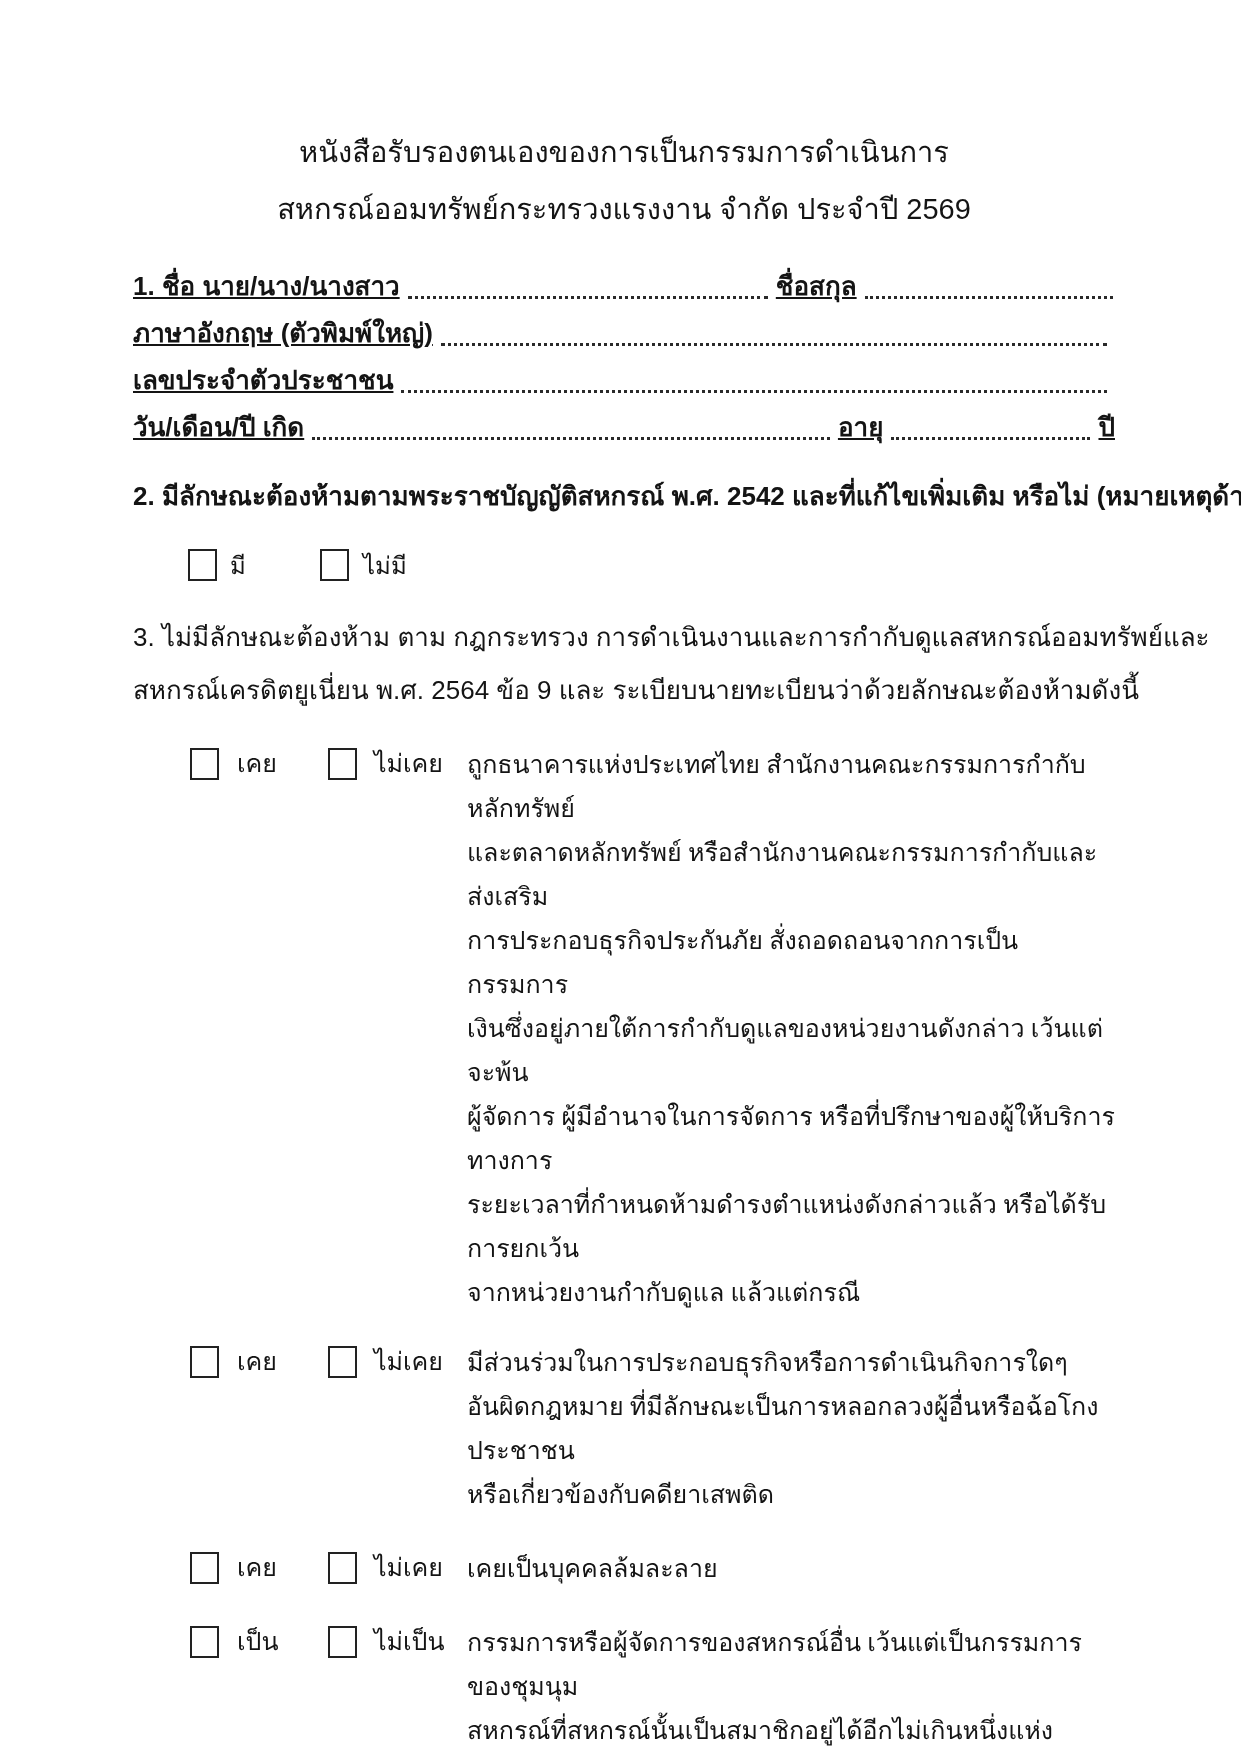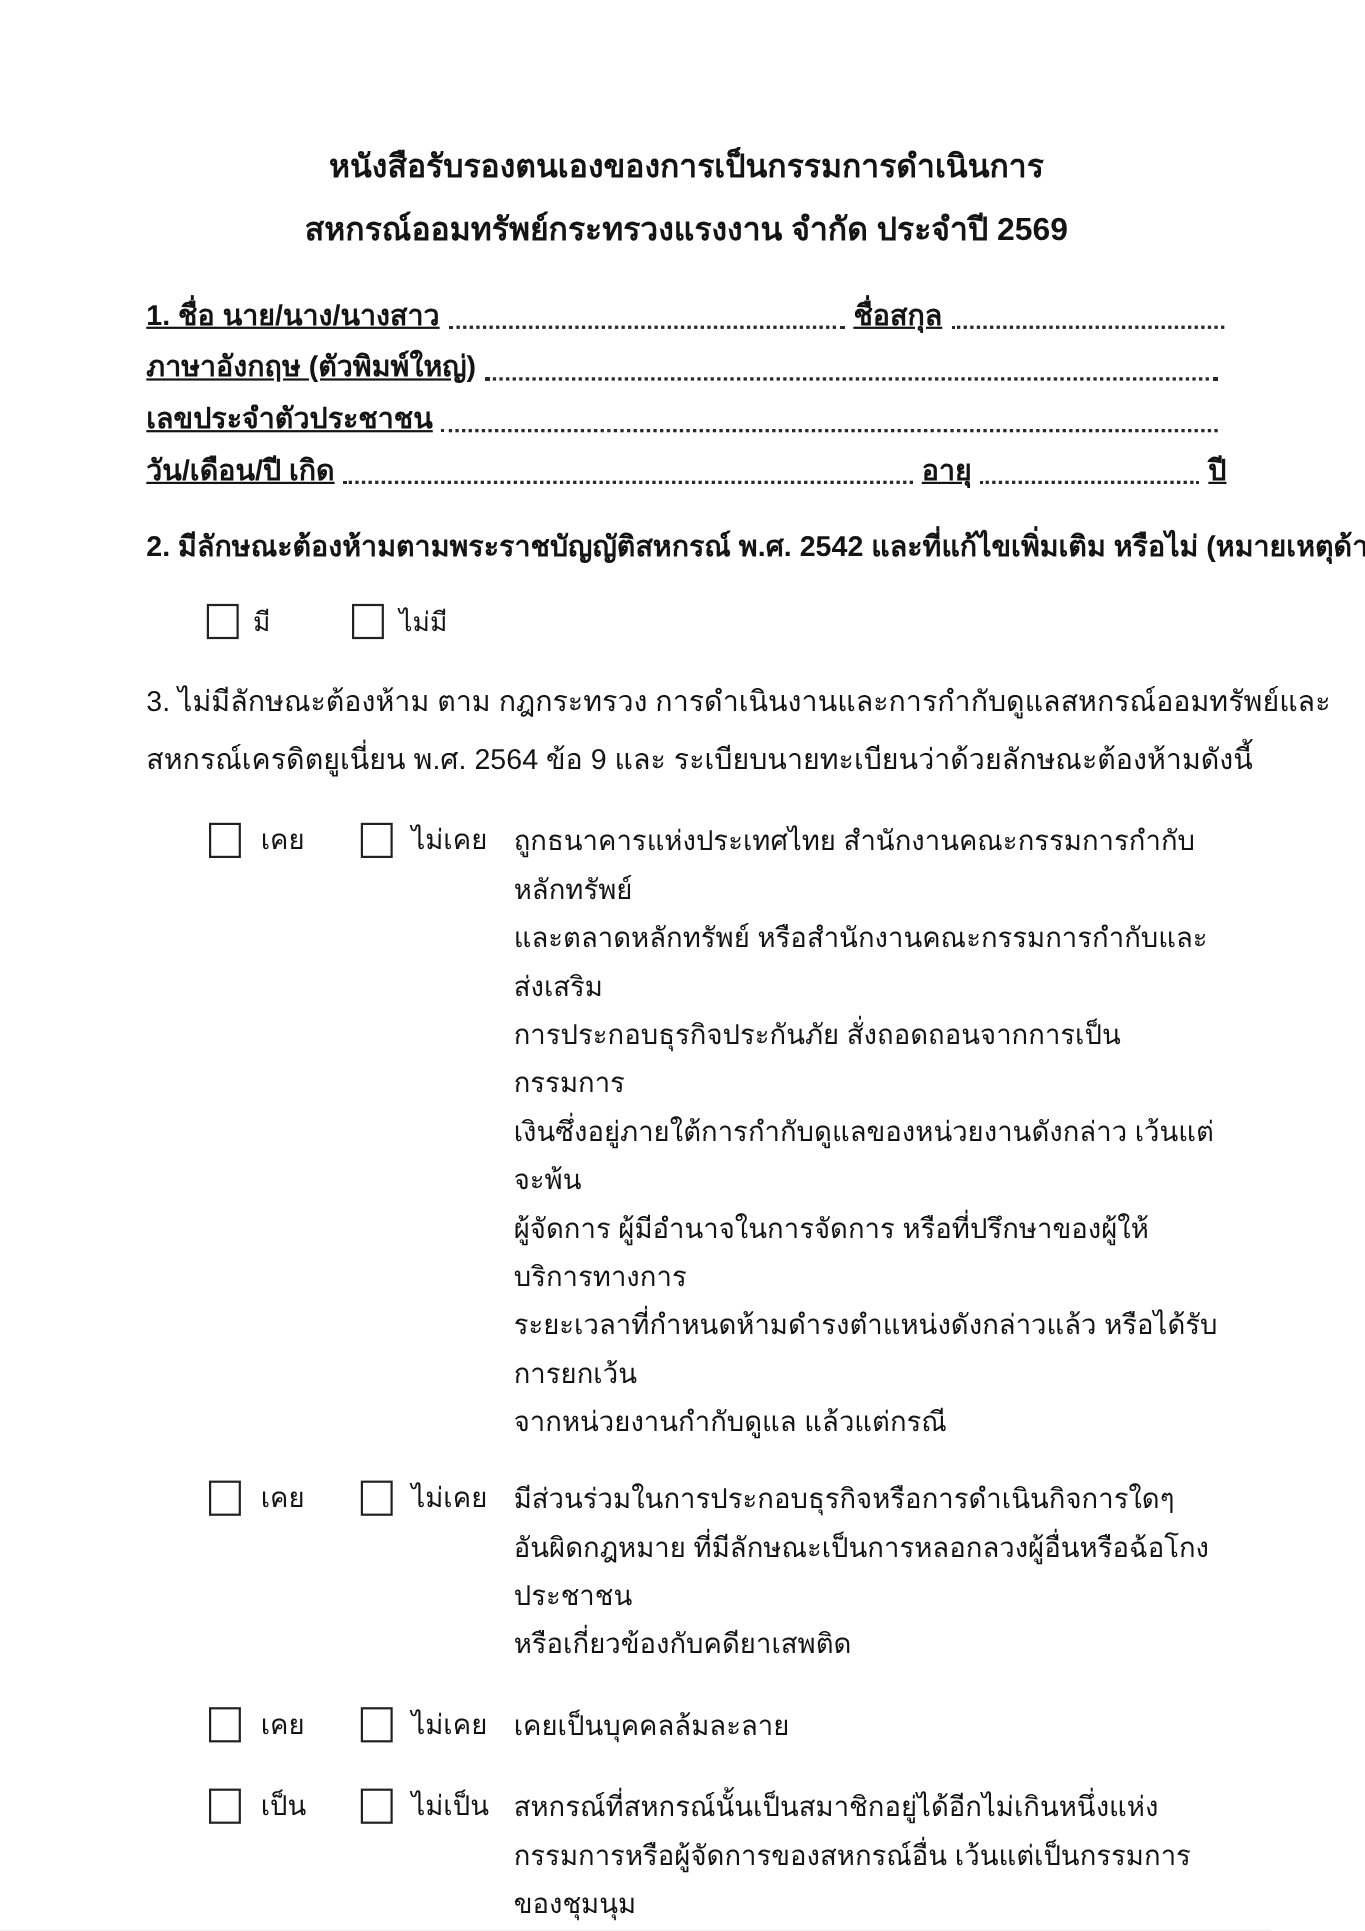--- a/index.html
+++ b/index.html
@@ -2,21 +2,21 @@
 <html><head>
 <meta charset="utf-8">
 <style>
   html,body { margin:0; padding:0; background:#e8e8e8; }
   .page {
     width:1241px; height:1755px; background:#ffffff; color:#141414;
     font-family:"Liberation Sans", sans-serif;
     padding:130px 126px 0 133px; box-sizing:border-box;
     position:relative; margin:0 auto;
   }
-  .doc-title { text-align:center; font-weight:bold; font-size:29px; line-height:44px; }
+  .doc-title { text-align:center; font-weight:normal; font-size:29px; line-height:44px; }
   .doc-title.second { margin-top:13px; }
 
   .fill-row { display:flex; align-items:flex-end; height:47px; font-weight:bold; font-size:26px; white-space:nowrap;text-decoration:underline; }
   .fill-row.first { margin-top:28px; }
   .lbl { white-space:nowrap; }
   .dots { border-bottom:3px dotted #2a2a2a; height:10px; margin:0 8px 7px 8px; min-width:40px; }
   .grow { flex:1; }
   .d-a { flex:1.45; }
   .d-b { flex:1; margin-right:2px; }
   .d-c { flex:2.6; }
@@ -26,21 +26,21 @@
   .sec-heading { font-weight:bold; font-size:26px; line-height:46px; margin-top:26px; white-space:nowrap; }
   .sec3-heading { font-weight:normal; font-size:26px; margin-top:24px; }
   .sec3-heading div { line-height:53px; white-space:nowrap; }
 
   .ck { width:29px; height:32px; border:2.5px solid #222; background:#fff; flex:none; box-sizing:border-box; }
 
   .choice-row { display:flex; align-items:center; padding-left:55px; margin-top:24px; height:44px; font-size:24px; }
   .choice-row .ck-lbl { padding-left:13px; width:103px; box-sizing:border-box; }
   .choice-row .ck-lbl.no { width:auto; padding-left:14px;text-align:right; }
 
-  .item-row { display:flex; align-items:flex-start; padding-left:57px; font-size:25px; }
+  .item-row { display:flex; align-items:flex-start; padding-left:57px; font-size:25px;font-family:Liberation Serif, serif; }
   .item-row .ck { margin-top:5px; }
   .cell-yes { width:109px; padding-left:18px; box-sizing:border-box; line-height:42px; flex:none; }
   .cell-no  { width:110px; padding-left:17px; box-sizing:border-box; line-height:42px; flex:none; }
   .item-text { flex:1; line-height:44px; }
   .mt26 { margin-top:26px; }
   .mt30 { margin-top:30px; }
 </style>
 </head>
 <body>
 
@@ -125,18 +125,18 @@
         <div>เคยเป็นบุคคลล้มละลาย</div>
       </div>
   </div>
 
   <div class="item-row mt30">
     <span class="ck"></span>
     <span class="cell-yes">เป็น</span>
     <span class="ck"></span>
     <span class="cell-no">ไม่เป็น</span>
     <div class="item-text">
+        <div>กรรมการหรือผู้จัดการของสหกรณ์อื่น เว้นแต่เป็นกรรมการของชุมนุม</div>
         <div>สหกรณ์ที่สหกรณ์นั้นเป็นสมาชิกอยู่ได้อีกไม่เกินหนึ่งแห่ง</div>
-        <div>กรรมการหรือผู้จัดการของสหกรณ์อื่น เว้นแต่เป็นกรรมการของชุมนุม</div>
       </div>
   </div>
 
 </div>
 
 </body></html>

